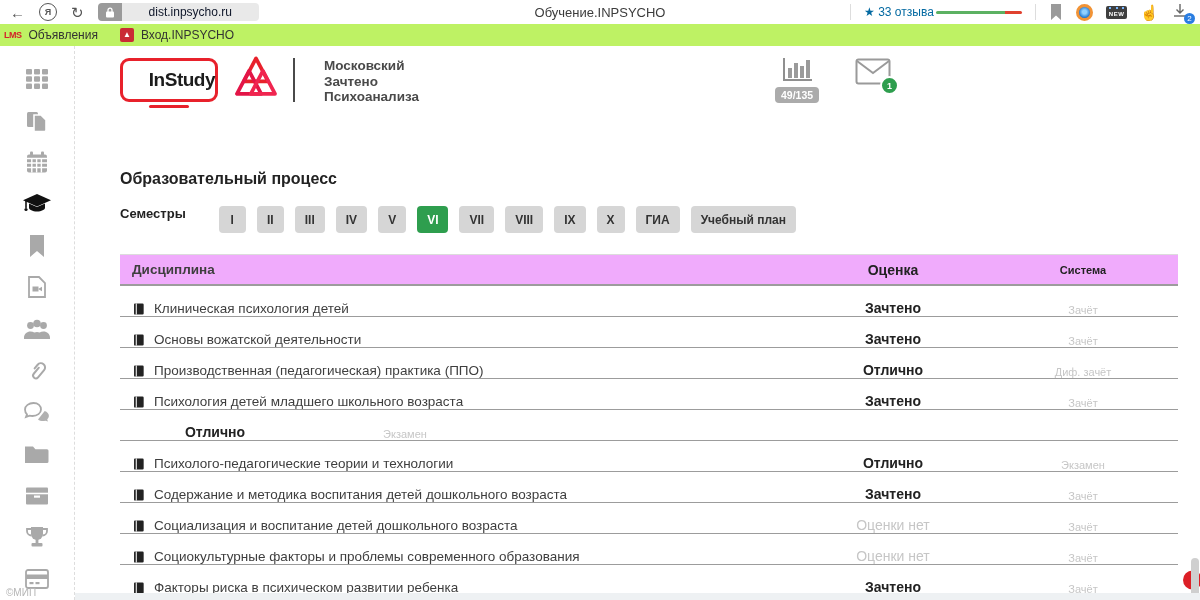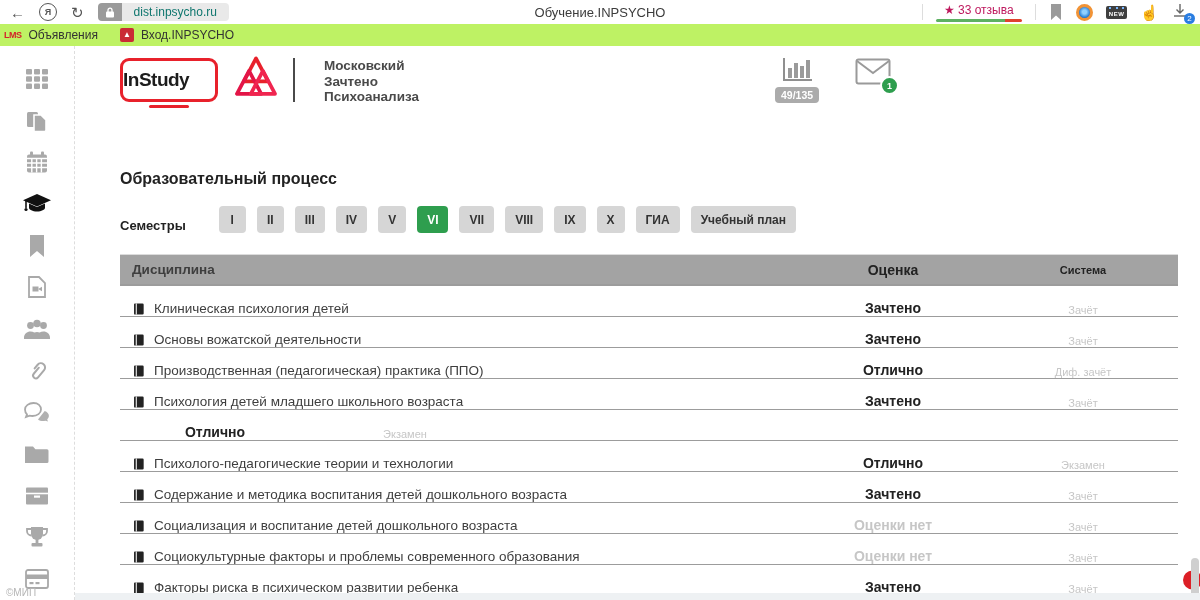--- a/index.html
+++ b/index.html
@@ -5,24 +5,24 @@
   html,body{margin:0;padding:0}
   body{width:1200px;height:600px;overflow:hidden;background:#fff;position:relative;
        font-family:"Liberation Sans",sans-serif;color:#333;}
 
   
   .topbar{height:24px;display:flex;align-items:center;gap:14px;padding:0 10px;background:#fff;position:relative;}
   .nav-glyph{font-size:15px;color:#555;line-height:1;cursor:pointer}
   .ya-circle{width:16px;height:16px;border:1.4px solid #555;border-radius:50%;display:flex;align-items:center;justify-content:center;font-size:9px;color:#555;font-weight:bold}
   .url-group{display:flex;align-items:center}
   .lock-chip{background:#9a9a9a;border-radius:4px 0 0 4px;width:24px;height:18px;display:flex;align-items:center;justify-content:center}
-  .url-pill{background:#e9e9e9;border-radius:0 4px 4px 0;height:18px;display:flex;align-items:center;padding:0 12px;font-size:12px;color:#0f766e}
+  .url-pill{background:#e9e9e9;border-radius:0 4px 4px 0;height:18px;display:flex;align-items:center;padding:0 27px;font-size:12px;color:#0f172a}
   .page-title{position:absolute;left:0;right:0;text-align:center;font-size:13px;color:#3c3c3c;pointer-events:none}
   .top-right{margin-left:auto;display:flex;align-items:center;gap:13px;z-index:2}
-  .reviews{display:flex;flex-direction:column;align-items:center;font-size:12px;color:#be185d;gap:2px}
+  .reviews{display:flex;flex-direction:row;align-items:center;font-size:12px;color:#0369a1;gap:2px}
   .reviews .txt{white-space:nowrap}
   .rating-bar{width:86px;height:3px;border-radius:2px;background:linear-gradient(to right,#5cb162 0 80%,#e0412f 80% 100%)}
   .vsep{width:1px;height:16px;background:#ddd}
   .flag-icon svg{display:block}
   .ext-circle{width:17px;height:17px;border-radius:50%;border:3px solid #f19336;background:radial-gradient(circle at 50% 45%,#8fd0ff 0 25%,#1d76d2 70%);box-sizing:border-box}
   .new-badge{background:#3f3f3f;color:#fff;font-size:6px;font-weight:bold;border-radius:2px;padding:5px 3px 2px 3px;position:relative;letter-spacing:.5px}
   .new-badge .dots{position:absolute;top:1px;left:3px;right:3px;display:flex;justify-content:space-between}
   .new-badge .dots i{width:2px;height:2px;background:#7ab7ff;display:block}
   .hand-glyph{font-size:15px;color:#666;line-height:1}
   .dl-wrap{position:relative;width:18px;height:18px}
@@ -35,46 +35,46 @@
 
   
   .sidebar{position:absolute;left:0;top:46px;bottom:0;width:75px;background:#fff;border-right:1px dashed #ddd;display:flex;flex-direction:column;align-items:center;padding-top:12px;box-sizing:border-box}
   .sb-item{width:44px;height:44px;display:flex;align-items:center;justify-content:center;cursor:pointer;color:#a9a9a9}
   .sb-item.active{color:#111}
   .sb-icon svg{display:block}
   .sb-copy{position:absolute;bottom:2px;left:6px;font-size:10px;color:#b5b5b5}
 
   
   .appheader{position:absolute;left:75px;top:46px;right:0;height:72px;background:#fff;border-bottom:1px solid #e3e3e3}
-  .logo-monitor{position:absolute;left:45px;top:12px;width:92px;height:38px;border:3px solid #e8212b;border-radius:9px;display:flex;align-items:center;justify-content:flex-start}
+  .logo-monitor{position:absolute;left:45px;top:12px;width:92px;height:38px;border:3px solid #e8212b;border-radius:9px;display:flex;align-items:center;justify-content:flex-end}
   .logo-monitor .stand{position:absolute;bottom:-9px;left:50%;transform:translateX(-50%);width:40px;height:3.5px;background:#e8212b;border-radius:2px}
   .logo-text{font-size:19px;font-weight:bold;color:#1c1c1c;letter-spacing:-0.5px}
   .mip-logo{position:absolute;left:155px;top:8px}
   .inst-divider{position:absolute;left:218px;top:12px;width:2px;height:44px;background:#4a4a4a}
   .inst-name{position:absolute;left:249px;top:12px;font-size:13.5px;font-weight:bold;color:#4a4a4a;line-height:1.15}
   .hdr-stats{position:absolute;left:700px;top:10px;display:flex;flex-direction:column;align-items:center;gap:3px;cursor:pointer}
   .progress-pill{background:#ababab;color:#fff;font-size:10.5px;font-weight:bold;border-radius:4px;padding:2px 6px}
   .hdr-mail{position:absolute;left:780px;top:12px;cursor:pointer}
   .mail-badge{position:absolute;right:-8px;bottom:-6px;background:#2e9e4e;color:#fff;border:2px solid #fff;border-radius:50%;width:15px;height:15px;font-size:9px;font-weight:bold;display:flex;align-items:center;justify-content:center}
 
   
   .content{position:absolute;left:75px;top:118px;right:0;bottom:0;background:#fff}
   .heading{position:absolute;left:45px;top:52px;font-size:16px;font-weight:bold;color:#222}
-  .sem-row{position:absolute;left:45px;top:88px;display:flex;align-items:flex-end;gap:11px}
+  .sem-row{position:absolute;left:45px;top:88px;display:flex;align-items:flex-start;gap:11px}
   .sem-label{font-size:13px;font-weight:bold;color:#222;margin-right:22px}
   .sem-btn{border:none;background:#d6d6d6;color:#333;font-weight:bold;font-size:12px;font-family:inherit;
            height:27px;min-width:27px;padding:0 10px;border-radius:4px;cursor:pointer}
   .sem-btn.active{background:#2e9e4e;color:#fff}
 
   .table{position:absolute;left:45px;top:136px;width:1058px}
-  .t-head{display:flex;align-items:center;height:29px;background:#a3a3a3;border-top:1px solid #dcdcdc;border-bottom:2px solid #9c9c9c;font-size:13px;font-weight:bold;color:#222}
+  .t-head{display:flex;align-items:center;height:29px;background:#f0abfc;border-top:1px solid #dcdcdc;border-bottom:2px solid #9c9c9c;font-size:13px;font-weight:bold;color:#222}
   .t-row{display:flex;align-items:flex-end;height:30px;border-bottom:1px solid #9c9c9c;position:relative;background:#fff}
   .c-name{flex:1;display:flex;align-items:center;gap:8px;padding-left:12px;font-size:13.5px;color:#3e3e3e;overflow:hidden;white-space:nowrap}
   .c-grade{width:190px;text-align:center;font-size:14px;font-weight:bold;color:#222}
-  .c-grade.muted{color:#c6c6c6;font-weight:bold}
+  .c-grade.muted{color:#c6c6c6;font-weight:normal}
   .c-system{width:190px;text-align:center;font-size:11px;color:#c6c6c6}
   .book-ic{display:flex;color:#222}
   .alert-ic{position:absolute;right:-24px;top:50%;transform:translateY(-50%);width:19px;height:19px;background:#dc1f26;border-radius:50%;color:#fff;font-weight:bold;font-size:13px;display:flex;align-items:center;justify-content:center;cursor:pointer}
   .bottom-strip{position:absolute;left:0;right:0;bottom:0;height:7px;background:#eef1f3}
   .scroll-thumb{position:absolute;right:1px;top:440px;width:8px;height:160px;background:#cfcfcf;border-radius:4px}
 </style>
 </head>
 <body>
 
 <div class="topbar">

